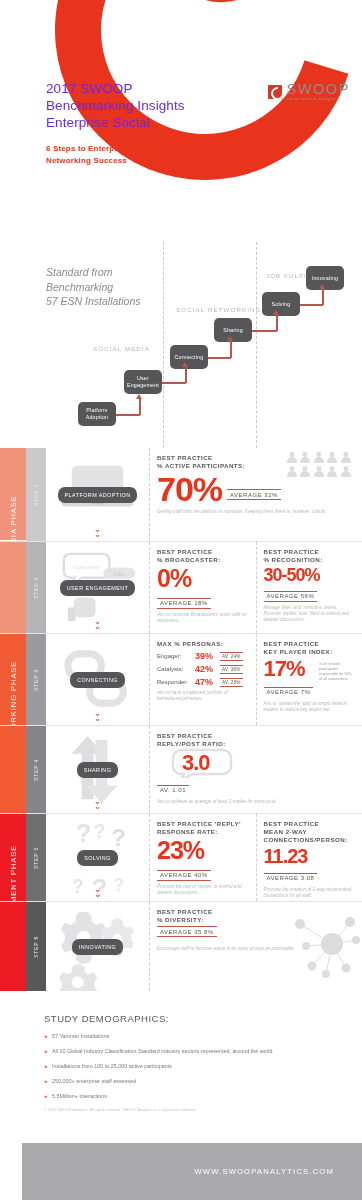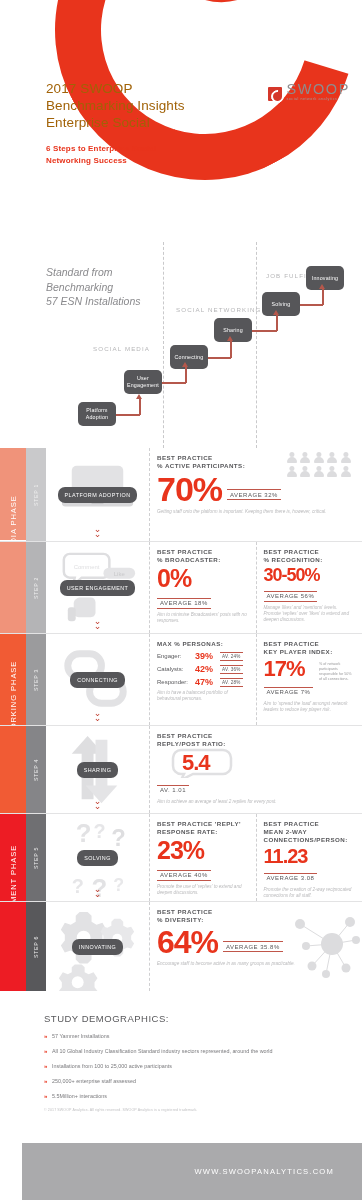--- a/index.html
+++ b/index.html
@@ -26,29 +26,29 @@
   .swoosh2 {
     position: absolute;
     left: 150px; top: -60px;
     width: 120px; height: 60px;
     background:#e8341c;
     transform: rotate(22deg);
     border-radius: 0 0 60px 60px;
   }
   .header-inner { position: relative; z-index: 3; padding: 80px 0 0 46px; }
   .title {
-    font-size: 13.5px; line-height: 17px; color: #a16207; font-weight: 400;
+    font-size: 13.5px; line-height: 17px; color: #6d28d9; font-weight: 400;
     letter-spacing: .1px;
   }
   .subtitle {
     margin-top: 12px;
     font-size: 8px; line-height: 11.5px; font-weight: 700;
     color: #e8341c; letter-spacing: .15px;
   }
-  .logo { position: absolute; right: 12px; top: 82px; z-index: 4; display:flex; align-items:flex-end; gap:4px; }
+  .logo { position: absolute; right: 12px; top: 82px; z-index: 4; display:flex; align-items:center; gap:4px; }
   .logo-mark { width: 14px; height: 14px; background:#d5372a; position: relative; border-radius:1px; }
   .logo-mark::after {
     content:""; position:absolute; left:2.5px; top:2.5px; width:9px; height:9px;
     border:2px solid #fff; border-radius:50%; border-right-color:transparent; transform:rotate(-40deg);
   }
   .logo-text { line-height: 1; }
   .logo-word { font-size: 14.5px; letter-spacing: 1.6px; color:#8d8d8f; font-weight:400; }
   .logo-tag { font-size: 3.6px; letter-spacing: .55px; color:#9c9c9e; margin-top:1px; }
 
   
@@ -413,21 +413,21 @@
     <div class="data-col">
       <div class="cell">
         <div class="bp-label">
           <div>BEST PRACTICE</div>
           <div>REPLY/POST RATIO:</div>
         </div>
         <div style="position:relative; height:30px;">
           <svg style="position:absolute; left:14px; top:0; width:62px; height:30px;" viewBox="0 0 62 30">
             <path d="M10 2h42a8 8 0 0 1 8 8v8a8 8 0 0 1-8 8H22l-12 6 3-6h-3a8 8 0 0 1-8-8v-8a8 8 0 0 1 8-8z" fill="none" stroke="#e0e0e2" stroke-width="2.5"></path>
           </svg>
-          <div class="bigstat" style="font-size:22px; position:absolute; left:25px; top:2px;">5.4</div>
+          <div class="bigstat" style="font-size:22px; position:absolute; left:25px; top:2px;">3.0</div>
         </div>
         <div class="avg plain" style="margin-top:0;">AV. 1.01</div>
         <div class="note">Aim to achieve an average of least 2 replies for every post.</div>
       </div>
     </div>
   </div>
 
   <div class="row" style="height:88px;">
     <div class="phase-bar" style="background:#ed1c24;">
       <div class="lbl" style="top:88px;">JOB FULFILLMENT PHASE</div>
@@ -516,21 +516,20 @@
               <circle cx="80" cy="30" r="4"></circle>
             <circle cx="70" cy="58" r="4.5"></circle>
               <circle cx="50" cy="64" r="4"></circle>
           </g>
         </svg>
         <div class="bp-label">
           <div>BEST PRACTICE</div>
           <div>% DIVERSITY:</div>
         </div>
         <div style="display:flex; align-items:flex-end; gap:5px; position:relative; z-index:2;">
-          <div class="bigstat" style="font-size:32px;">64%</div>
           <div class="avg" style="margin-bottom:6px; background:rgba(255,255,255,.75);">AVERAGE 35.8%</div>
         </div>
         <div class="note" style="position:relative; z-index:2;">Encourage staff to become active in as many groups as practicable.</div>
       </div>
     </div>
   </div>
 </div>
 
 <div class="demo">
   <h2>STUDY DEMOGRAPHICS:</h2>

